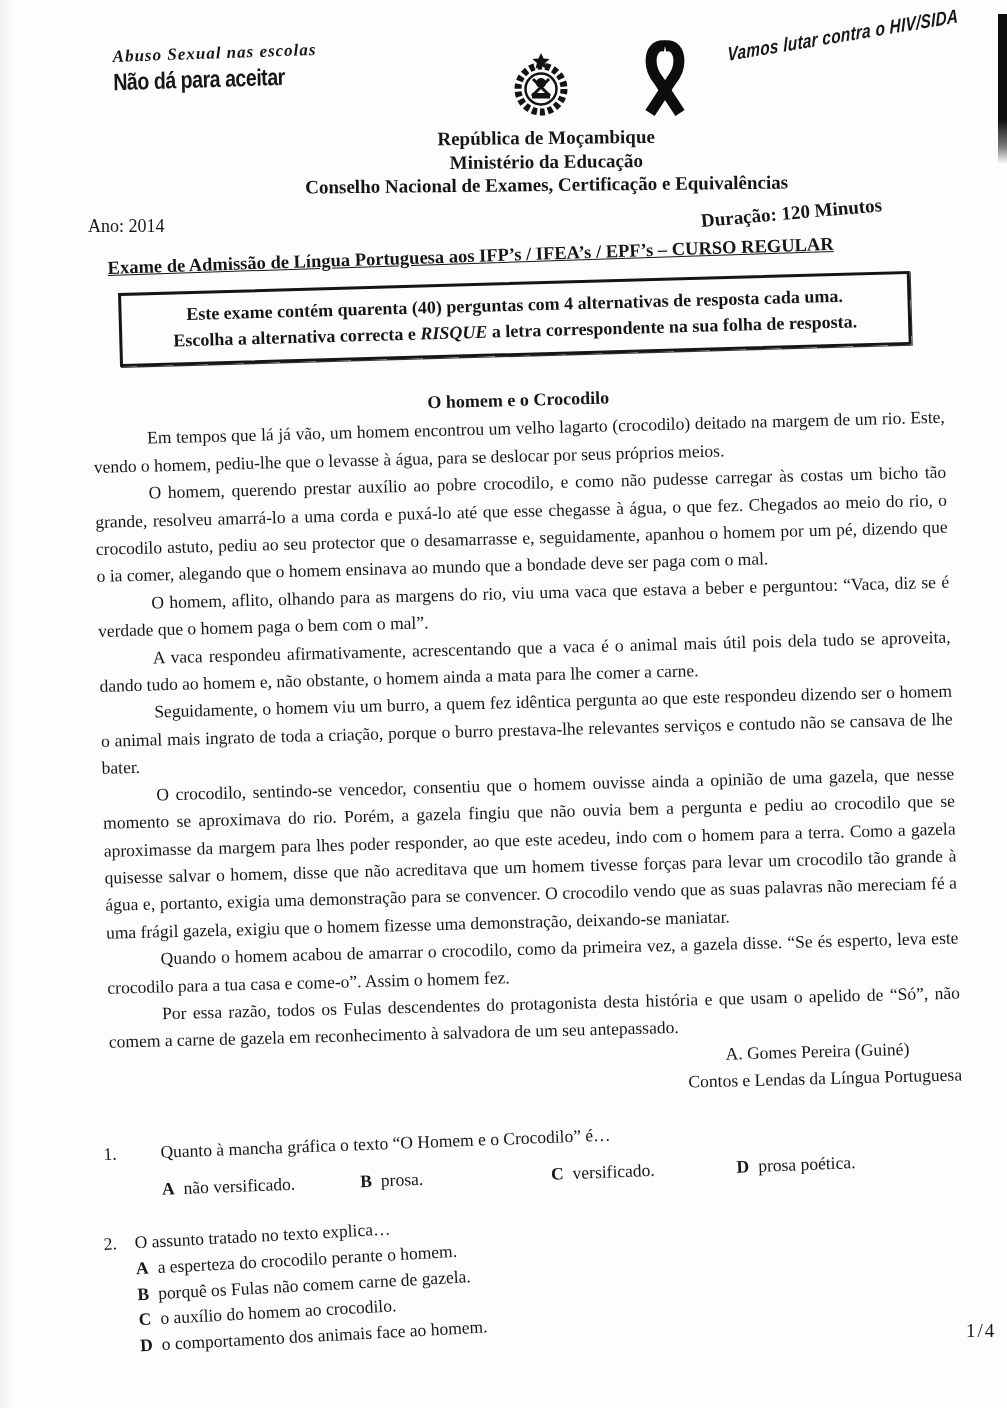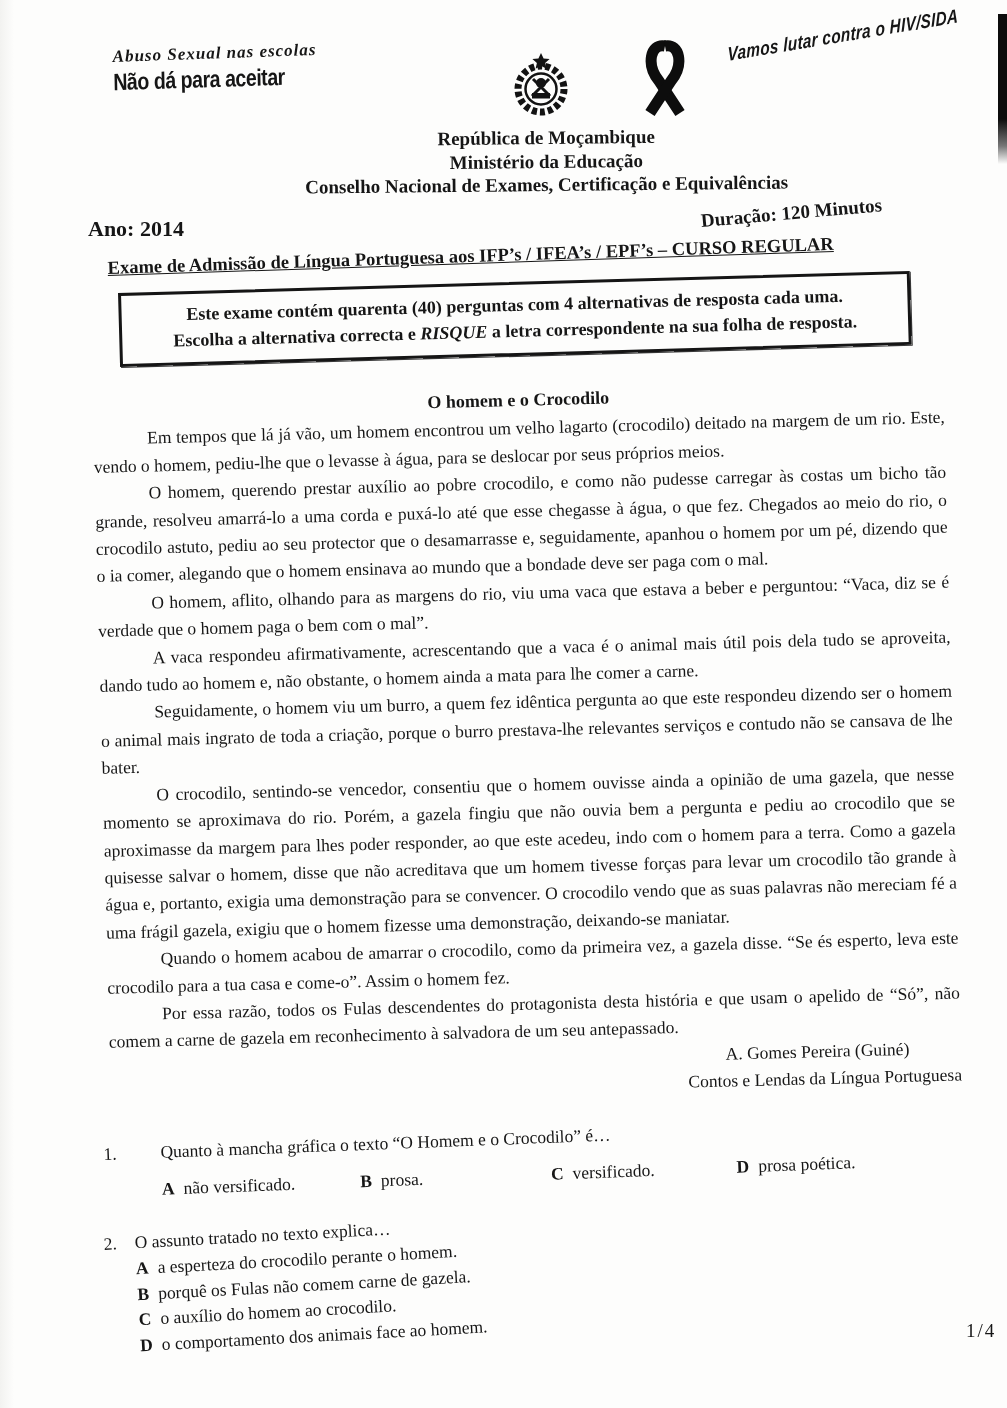--- a/index.html
+++ b/index.html
@@ -35,21 +35,21 @@
   }
 
   .scan-mark{
     background:linear-gradient(180deg,#0c0c0c 0%,#0c0c0c 70%,#777 88%,rgba(120,120,120,0) 100%);
   }
 
   
   .gov-header{width:920px;text-align:center;font-weight:700;font-size:19px;line-height:23.5px;
     transform:rotate(-0.6deg);transform-origin:center top;}
 
-  .meta-year{font-weight:700;font-size:22px;}
+  .meta-year{font-weight:400;font-size:18px;}
   .meta-duration{font-weight:700;font-size:19px;white-space:nowrap;
     transform:rotate(-5deg);transform-origin:left bottom;}
 
   .exam-title{
     font-weight:700;font-size:18.5px;white-space:nowrap;text-decoration:underline;
     transform:rotate(-1.9deg);transform-origin:left bottom;
   }
 
   .instruction-box{
     width:770px;border:3px solid #151515;padding:7px 8px 9px 8px;text-align:center;

